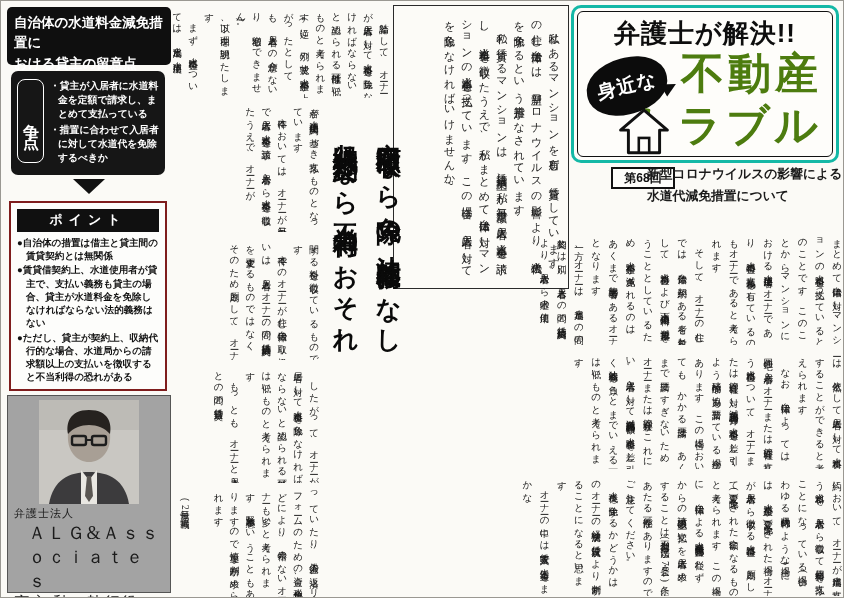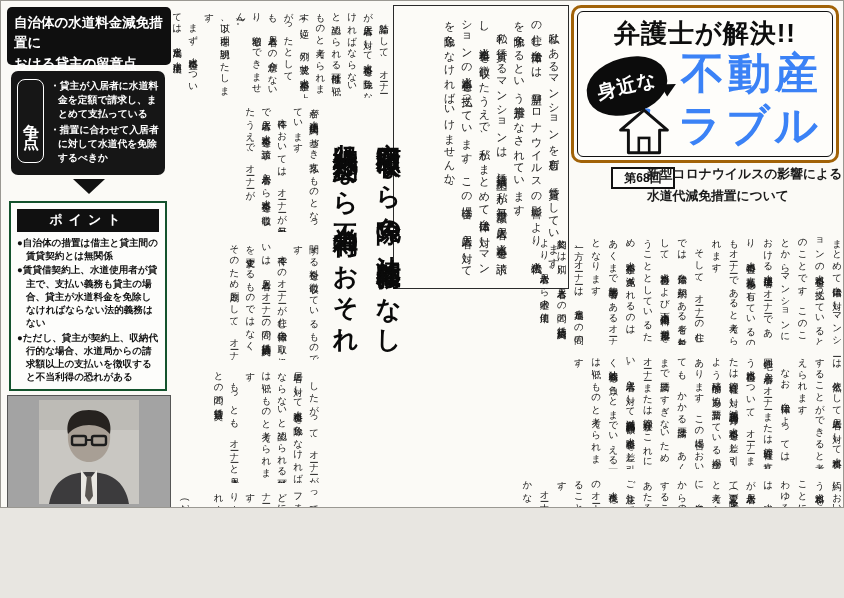--- a/index.html
+++ b/index.html
@@ -1,18 +1,18 @@
 <!DOCTYPE html>
 <html><head>
 <meta charset="utf-8">
 <style>
   * { margin:0; padding:0; box-sizing:border-box; }
   html,body { background:#e8e6e1; }
   .page {
-    position:relative; width:844px; height:508px; overflow:hidden;
+    position:relative; width:844px; height:598px; overflow:hidden;
     background:#fbfaf6; border:1px solid #9a9892;
     font-family:"Liberation Serif", serif; color:#1b1b1b;
   }
   
   .sb-title {
     position:absolute; left:6px; top:6px; width:164px; height:58px;
     background:#0f0f0f; color:#fff; border-radius:5px;
     font-family:"Liberation Sans", sans-serif; font-weight:900;
     font-size:13.5px; line-height:1.5; padding:6px 7px; white-space:pre-line;
   }
@@ -29,21 +29,21 @@
   .souten-items { flex:1; color:#fff; font-family:"Liberation Sans",sans-serif;
     font-weight:700; font-size:9.8px; line-height:1.42; }
   .souten-items div { padding-left:8px; text-indent:-8px; margin-bottom:2px; }
   .arrow-down {
     position:absolute; left:72px; top:178px; width:0; height:0;
     border-left:16px solid transparent; border-right:16px solid transparent;
     border-top:15px solid #111;
   }
   .point {
     position:absolute; left:8px; top:200px; width:158px; height:190px;
-    background:#fdfdfb; border:2px solid #14532d; padding:6px 6px 4px 6px;
+    background:#fdfdfb; border:2px solid #7f1d1d; padding:6px 6px 4px 6px;
   }
   .point-head {
     background:#101010; color:#fff; text-align:center;
     font-family:"Liberation Sans",sans-serif; font-weight:900; font-size:13px;
     letter-spacing:6px; padding:2px 0 3px 0; margin-bottom:4px;
   }
   .point-items { font-family:"Liberation Sans",sans-serif; font-weight:700;
     font-size:9.6px; line-height:1.38; color:#111; }
   .point-items div { padding-left:9px; text-indent:-9px; margin-bottom:1px; }
   .profile {
@@ -51,21 +51,21 @@
     border:1px solid #555; background:#a3a3a3; padding:4px 6px;
   }
   .photo { display:block; margin:0 auto; width:100px; height:104px; }
   .prof-firm1 { font-size:11px; margin-top:2px; letter-spacing:1px;}
   .prof-firm2 { font-size:18px; letter-spacing:1.5px; padding-left:14px; }
   .prof-name  { font-size:16px; font-weight:400; letter-spacing:1px; }
   .prof-head  { font-size:10px; margin-top:2px; letter-spacing:1px;}
   
   .logo {
     position:absolute; left:570px; top:4px; width:268px; height:158px;
-    border:3px solid #a16207; border-radius:10px; background:#fefdfa; padding:3px;
+    border:3px solid #14b8a6; border-radius:10px; background:#fefdfa; padding:3px;
   }
   .logo-inner { position:relative; width:100%; height:100%;
     border:1px solid #111; border-radius:6px; }
   .logo-top {
     position:absolute; top:4px; left:0; width:100%; text-align:center;
     font-family:"Liberation Sans",sans-serif; font-weight:900; font-size:26px;
     letter-spacing:1px; color:#0d0d0d;
   }
   .bubble {
     position:absolute; left:8px; top:46px; width:82px; height:56px;
@@ -74,21 +74,21 @@
   }
   .bubble:after {
     content:""; position:absolute; right:-7px; bottom:10px; width:0; height:0;
     border-top:8px solid transparent; border-bottom:6px solid transparent;
     border-left:14px solid #0c0c0c; transform:rotate(-18deg);
   }
   .bubble span { color:#fff; font-family:"Liberation Sans",sans-serif;
     font-weight:900; font-size:19px; letter-spacing:1px; }
   .logo-main1, .logo-main2 {
     position:absolute; right:10px; font-family:"Liberation Sans",sans-serif;
-    font-weight:900; color:#3b82f6; letter-spacing:4px; line-height:1;
+    font-weight:900; color:#4d7c0f; letter-spacing:4px; line-height:1;
   }
   .logo-main1 { top:40px;  font-size:43px; }
   .logo-main2 { top:92px;  font-size:43px; }
   .house { position:absolute; left:40px; bottom:0px; }
   .episode {
     position:absolute; left:578px; top:166px; width:64px; height:22px;
     border:2px solid #111; background:#fdfdfa; text-align:center;
     font-family:"Liberation Sans",sans-serif; font-weight:700; font-size:12px;
     line-height:19px; color:#111;margin-left:32px;
   }

